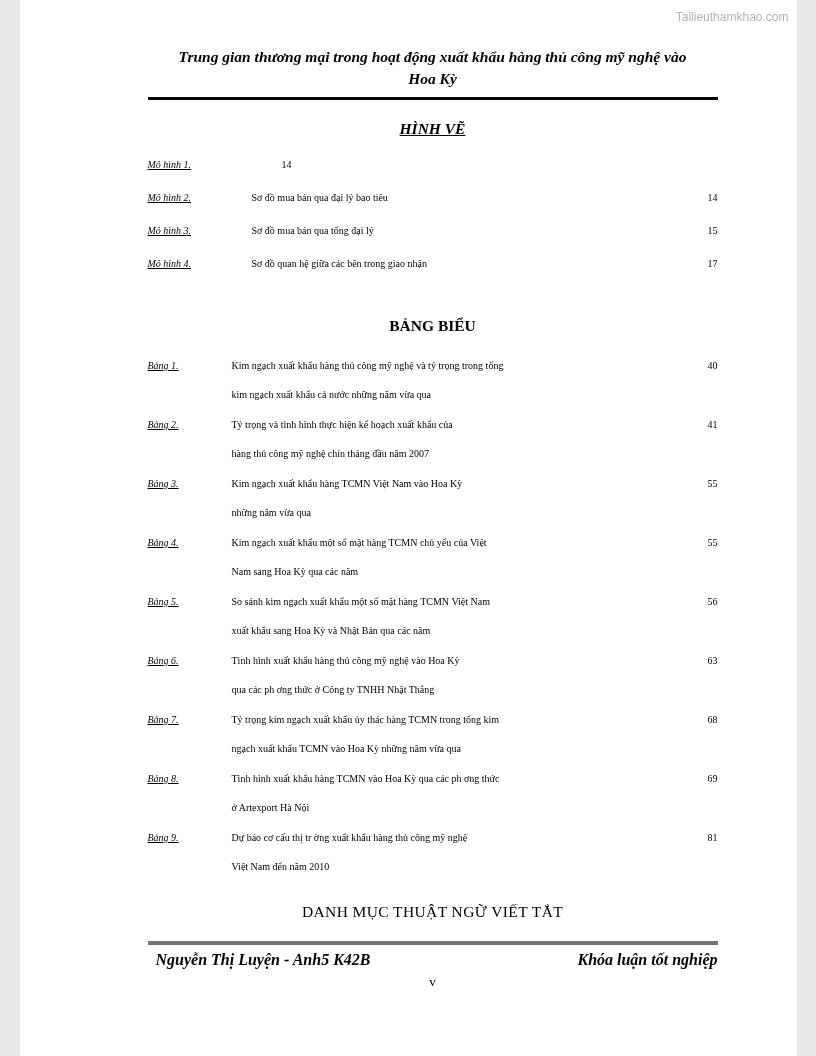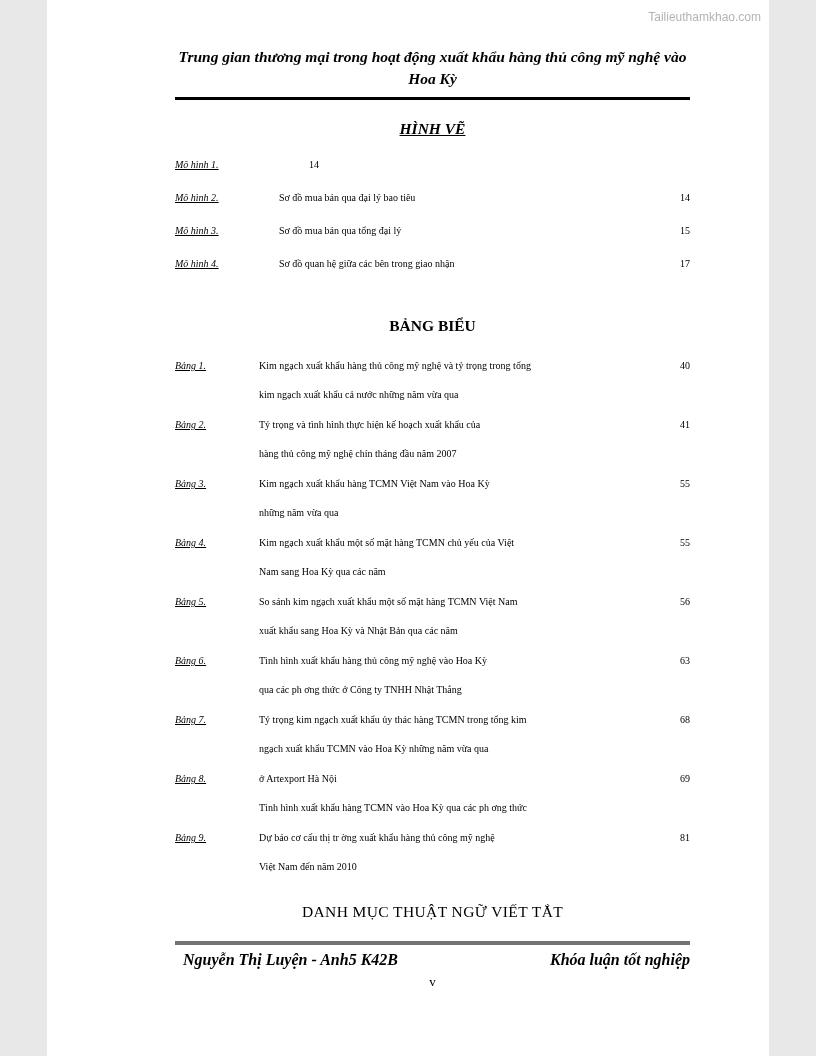--- a/index.html
+++ b/index.html
@@ -1,18 +1,18 @@
 <!DOCTYPE html>
 <html><head>
 <meta charset="utf-8">
 <style>
   html, body { margin:0; padding:0; background:#e8e8e8; }
   .page {
     position:relative;
-    width:722px; height:1056px;
+    width:777px; height:1056px;
     margin:0 auto;
     background:#ffffff;
     box-sizing:border-box;
     padding:46px 79px 0 128px;
     font-family:"Liberation Serif", serif;
     color:#000;
     overflow:hidden;
   }
   .watermark {
     position:absolute; top:10px; right:8px;
@@ -167,22 +167,22 @@
       <span class="label">Bảng 7.</span>
       <span class="text">
         <span class="tline">Tỷ trọng kim ngạch xuất khẩu ủy thác hàng TCMN trong tổng kim</span>
         <span class="tline">ngạch xuất khẩu TCMN vào Hoa Kỳ những năm vừa qua</span>
       </span>
       <span class="page-num">68</span>
     </div>
     <div class="entry tab-entry">
       <span class="label">Bảng 8.</span>
       <span class="text">
+        <span class="tline">Tình hình xuất khẩu hàng TCMN vào Hoa Kỳ qua các ph ơng thức</span>
         <span class="tline">ở Artexport Hà Nội</span>
-        <span class="tline">Tình hình xuất khẩu hàng TCMN vào Hoa Kỳ qua các ph ơng thức</span>
       </span>
       <span class="page-num">69</span>
     </div>
     <div class="entry tab-entry">
       <span class="label">Bảng 9.</span>
       <span class="text">
         <span class="tline">Dự báo cơ cấu thị tr ờng xuất khẩu hàng thủ công mỹ nghệ</span>
         <span class="tline">Việt Nam đến năm 2010</span>
       </span>
       <span class="page-num">81</span>

